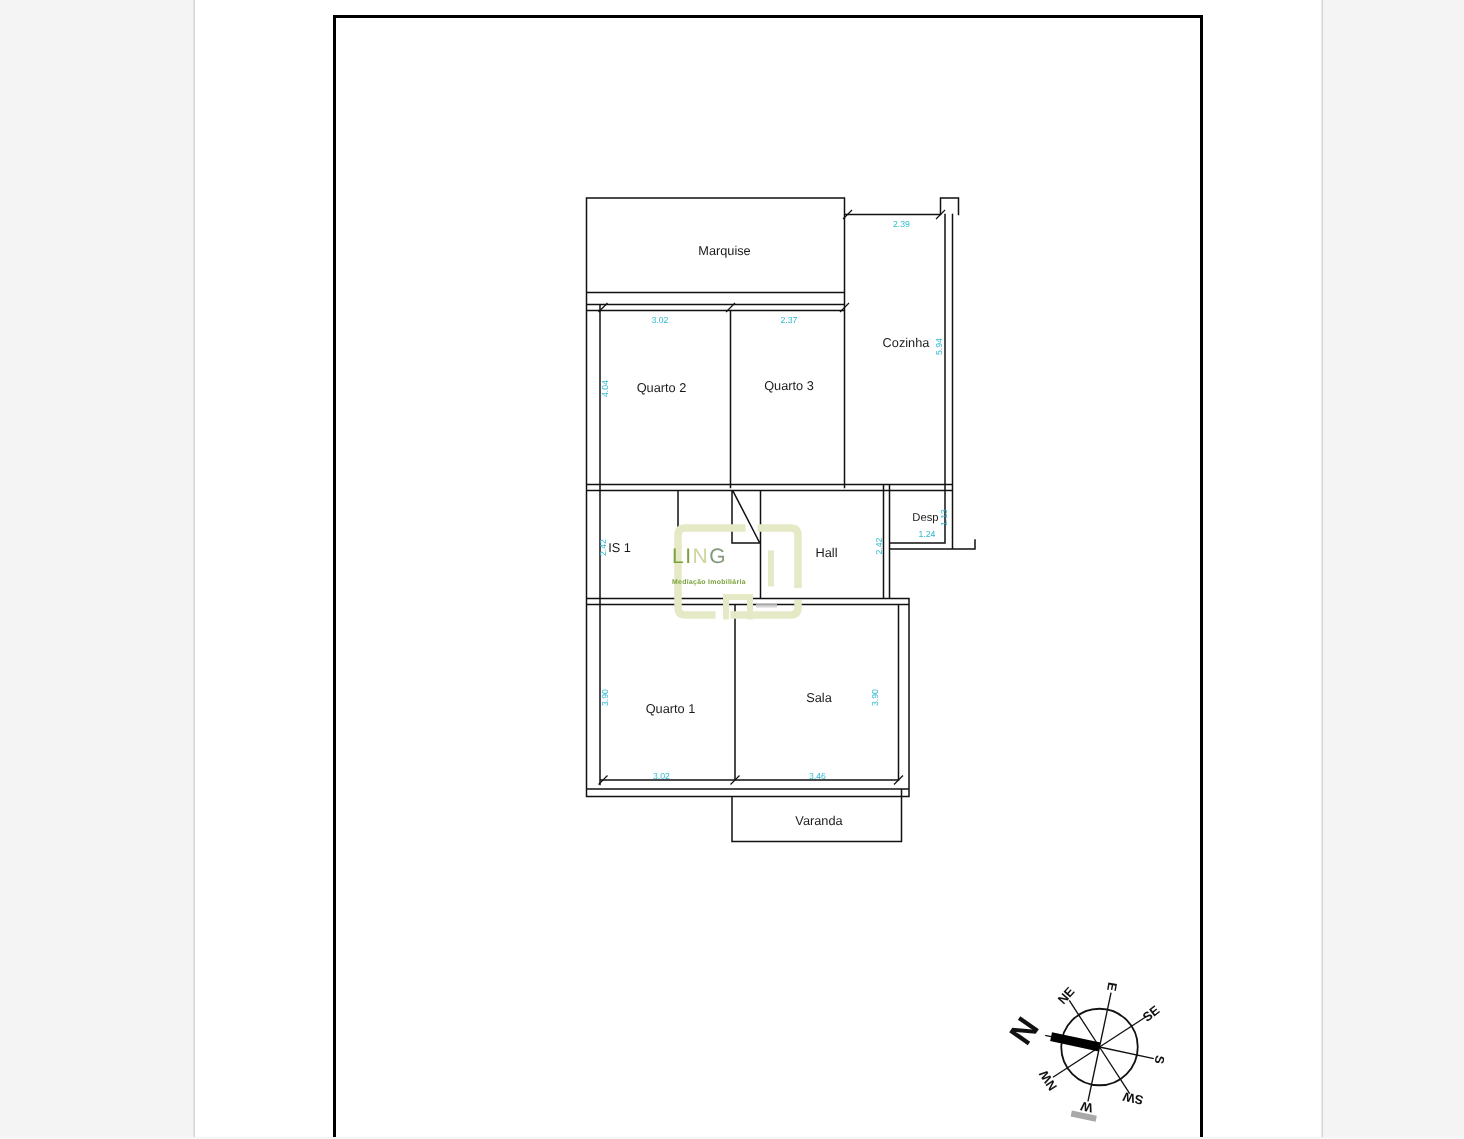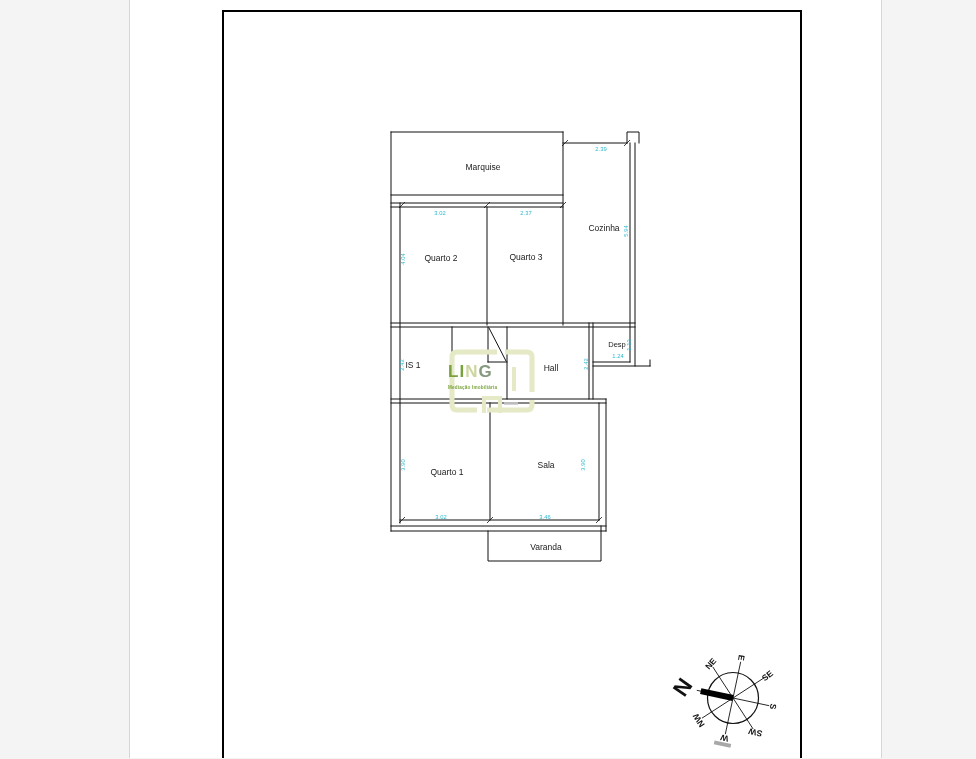--- a/index.html
+++ b/index.html
@@ -4,21 +4,21 @@
 <style>
   html,body{margin:0;padding:0;background:#f4f4f4;font-family:"Liberation Sans","DejaVu Sans",sans-serif;}
   #stage{position:relative;width:976px;height:758px;overflow:hidden;background:#f4f4f4;}
   .paper{position:absolute;left:130px;top:0;width:751px;height:759px;background:#ffffff;}
   .side-rule{position:absolute;top:0;width:1px;height:759px;background:#d6d6d6;}
   .drawing-frame{position:absolute;left:222px;top:10px;width:576px;height:780px;border:2px solid #000;background:transparent;}
   #plan{position:absolute;left:0;top:0;width:976px;height:759px;}
   
   .logo{position:absolute;left:447px;top:348px;width:90px;height:68px;}
   .logo-frame{position:absolute;left:0;top:0;}
-  .logo-letters{position:absolute;left:1px;top:15px;font-size:17px;font-weight:bold;letter-spacing:1px;line-height:1;white-space:nowrap;}
+  .logo-letters{position:absolute;left:1px;top:15px;font-size:14px;font-weight:normal;letter-spacing:1px;line-height:1;white-space:nowrap;}
   .logo-tagline{position:absolute;left:1px;top:37px;font-size:4.6px;font-weight:bold;white-space:nowrap;letter-spacing:0.2px;}
   .logo-smudge{position:absolute;left:57px;top:54px;width:14px;height:3px;background:#c9c9c9;opacity:.8;}
 </style>
 </head>
 <body>
 
 <div id="stage">
 
   <div class="paper"></div>
   <div class="side-rule" style="left:129px"></div>

